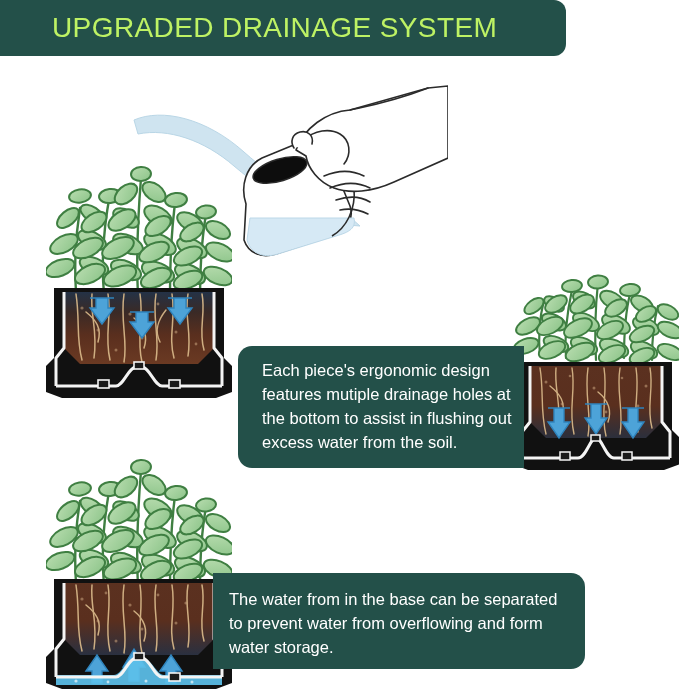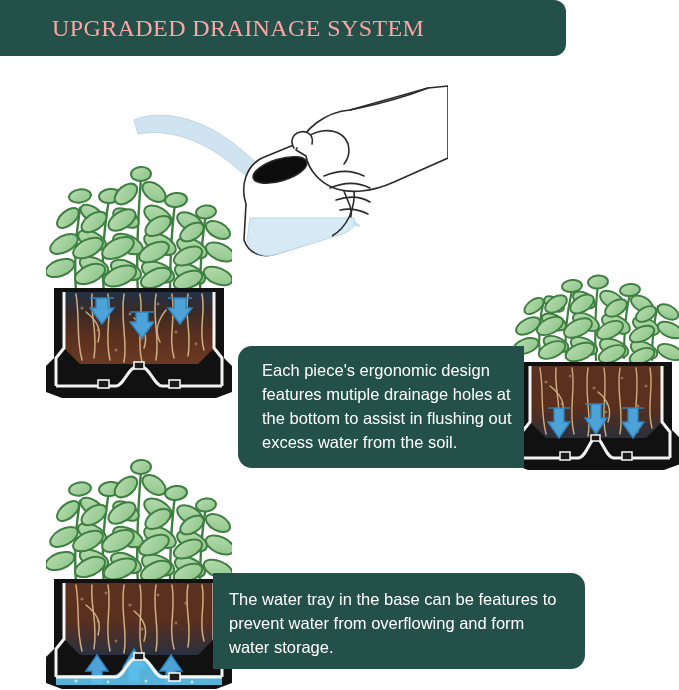--- a/index.html
+++ b/index.html
@@ -13,27 +13,27 @@
   #stage{position:absolute;left:0;top:0;width:679px;height:690px;}
 
   
   .banner{
     position:absolute;left:0;top:0;width:566px;height:56px;
     background:#235049;
     border-radius:0 12px 12px 0;
     display:flex;align-items:center;
   }
   .banner-title{
-    color:#fca5a5;
-    font-size:24px;
+    color:#bef264;
+    font-size:28px;
     letter-spacing:0.4px;
     padding-left:52px;
     font-weight:400;
     white-space:nowrap;
-    font-family:Liberation Serif, serif;
+    font-family:Liberation Sans, sans-serif;
   }
 
   
   .callout{
     position:absolute;
     background:#235049;
     color:#ffffff;
     font-size:16.5px;
     line-height:24px;
     box-sizing:border-box;
@@ -436,16 +436,16 @@
         <path d="M10 234 L56 234 L70 234 C78 234 82 214 93 214 C104 214 108 234 116 234 L130 234 L176 234"></path>
       </g>
       <g fill="#1b1b1b" stroke="#f4f4f4" stroke-width="1.6">
         <rect x="123" y="230" width="11" height="8"></rect>
         <rect x="88" y="210" width="10" height="7"></rect>
       </g>
     </svg>
   </div>
 
   <div class="callout" id="callout-2">
-    <p>The water tray in the base can be features to prevent water from overflowing and form water storage.</p>
+    <p>The water from in the base can be separated to prevent water from overflowing and form water storage.</p>
   </div>
 
 </div>
 
 </body></html>

